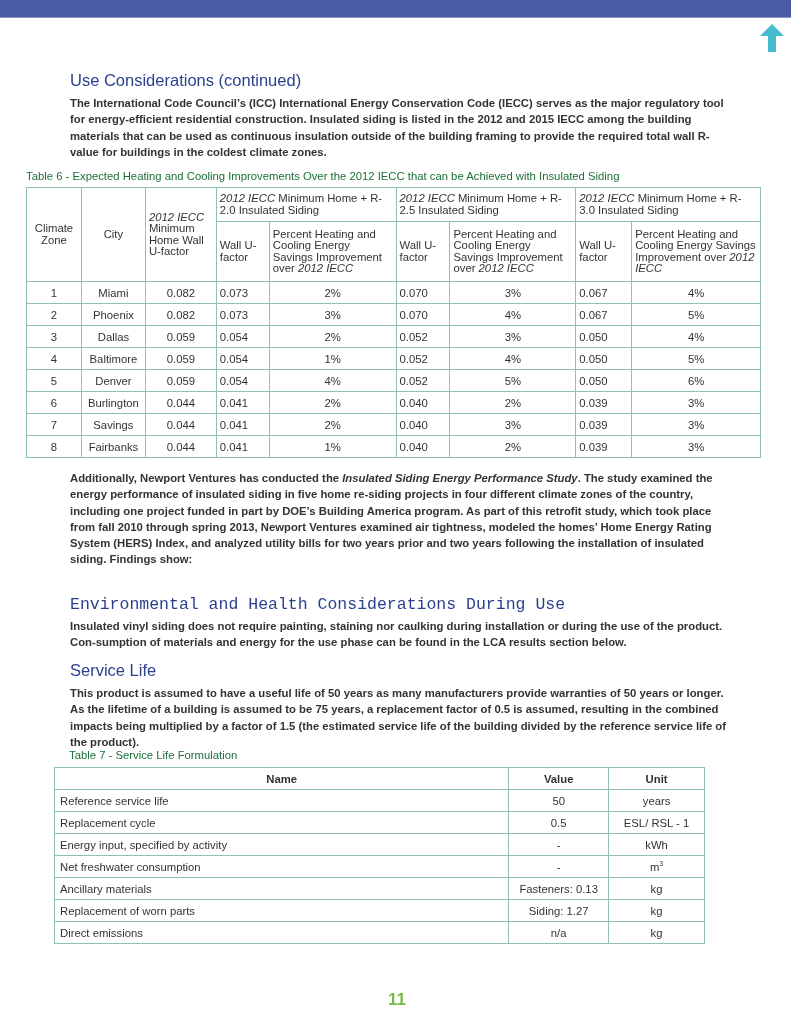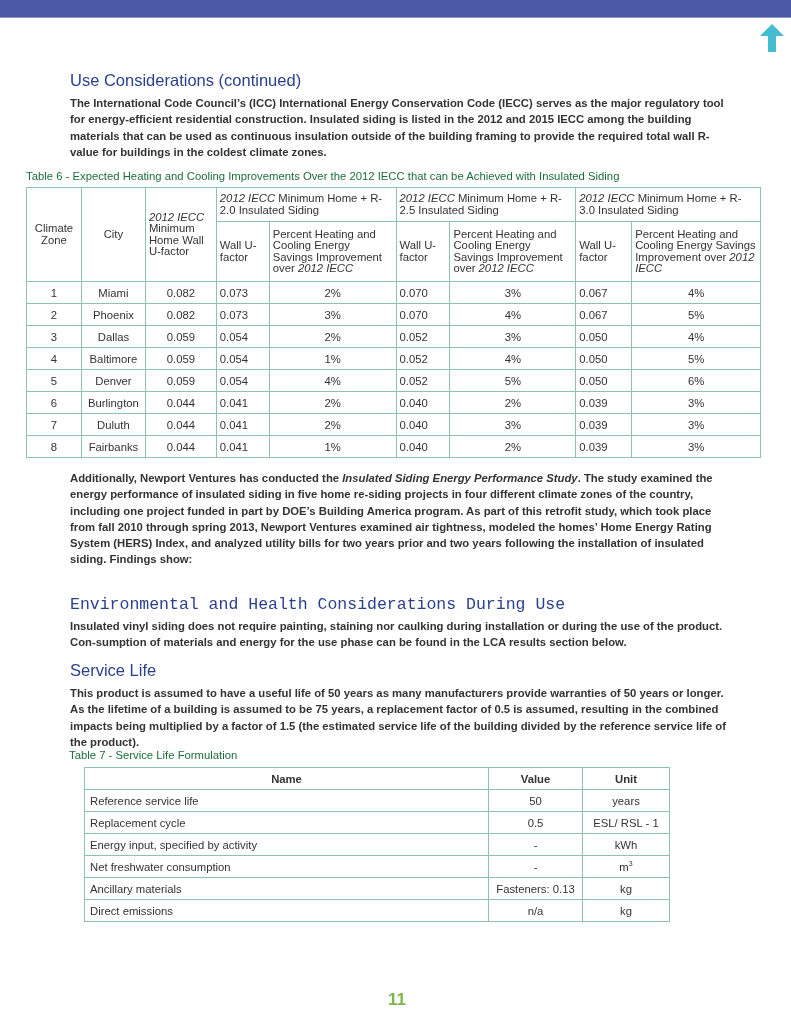--- a/index.html
+++ b/index.html
@@ -9,21 +9,21 @@
   h2 { font-weight: normal; color: #2a3f8e; font-size: 16.5px; position: absolute; left: 70px; }
   p.body { position: absolute; left: 70px; width: 660px; font-size: 11.3px; line-height: 16.3px; color: #333; font-weight: bold; }
   .caption { position: absolute; color: #1c6e3a; font-size: 11.3px; }
   table { border-collapse: collapse; position: absolute; font-size: 11.3px; color: #333; }
   td, th { border: 1px solid #8fc1ad; font-weight: normal; }
   #t6 { left: 26px; top: 187px; width: 735px; }
   #t6 th { text-align: left; vertical-align: middle; padding: 0 3px; line-height: 11.5px; }
   #t6 th.c { text-align: center; }
   #t6 td { text-align: center; height: 22px; padding: 0; }
   #t6 td.l { text-align: left; padding-left: 3px; }
-  #t7 { left: 84px; top: 767px; width: 586px; }
+  #t7 { left: 54px; top: 767px; width: 651px; }
   #t7 td, #t7 th { height: 22px; }
   #t7 th { font-weight: bold; text-align: center; }
   #t7 td.name { text-align: left; padding-left: 5px; }
   #t7 td.c { text-align: center; }
   ul.bullets { position: absolute; left: 70px; top: 547px; width: 660px; list-style: none; font-size: 11.3px; line-height: 16.3px; }
   ul.bullets li::before { content: "\2022"; margin-right: 6px; }
   .pagenum { position: absolute; left: 388px; top: 990px; color: #7ab648; font-weight: bold; font-size: 17px; }
   sup { font-size: 7px; }
 </style>
 </head>
@@ -131,21 +131,21 @@
         <td class="">0.044</td>
         <td class="l">0.041</td>
         <td>2%</td>
         <td class="l">0.040</td>
         <td>2%</td>
         <td class="l">0.039</td>
         <td>3%</td>
       </tr>
       <tr>
         <td>7</td>
-        <td>Duluth</td>
+        <td>Savings</td>
         <td class="">0.044</td>
         <td class="l">0.041</td>
         <td>2%</td>
         <td class="l">0.040</td>
         <td>3%</td>
         <td class="l">0.039</td>
         <td>3%</td>
       </tr>
       <tr>
         <td>8</td>
@@ -206,20 +206,25 @@
         <td class="name">Net freshwater consumption</td>
         <td class="c">-</td>
         <td class="c"><span>m</span><sup>3</sup></td>
       </tr>
       <tr>
         <td class="name">Ancillary materials</td>
         <td class="c">Fasteners: 0.13</td>
         <td class="c"><span>kg</span></td>
       </tr>
       <tr>
+        <td class="name">Replacement of worn parts</td>
+        <td class="c">Siding: 1.27</td>
+        <td class="c"><span>kg</span></td>
+      </tr>
+      <tr>
         <td class="name">Direct emissions</td>
         <td class="c">n/a</td>
         <td class="c"><span>kg</span></td>
       </tr>
     </tbody>
 </table>
 
 <div class="pagenum">11</div>
 
 </body></html>

